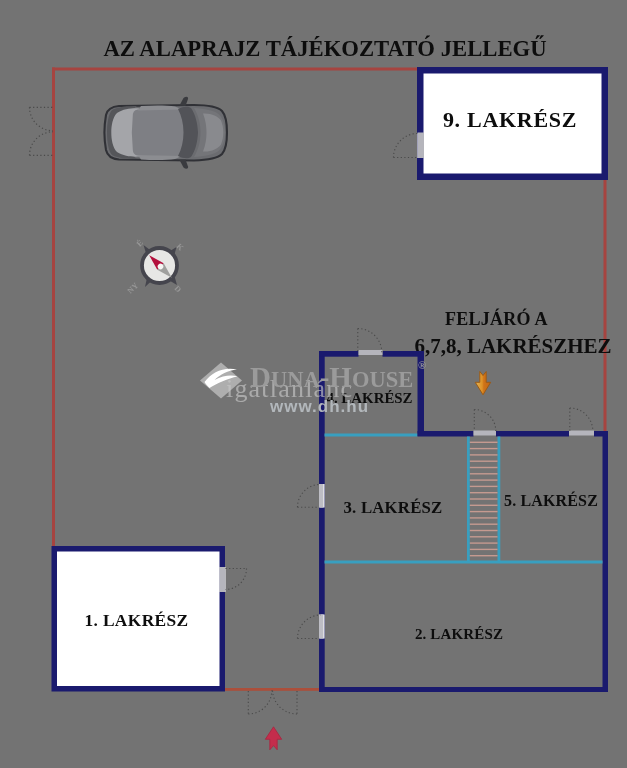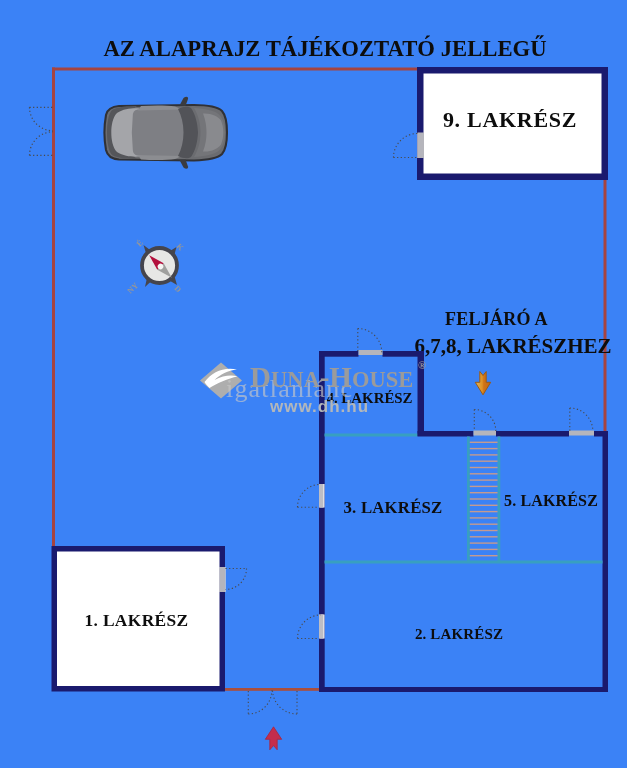--- a/index.html
+++ b/index.html
@@ -1,16 +1,16 @@
 <!DOCTYPE html>
 <html><head>
 <meta charset="utf-8">
 <style>
   html,body{margin:0;padding:0;background:#ffffff;}
-  #page{position:relative;width:627px;height:768px;background:#3b82f6;overflow:hidden;}
+  #page{position:relative;width:627px;height:768px;background:#737373;overflow:hidden;}
   svg text{font-family:"Liberation Serif", serif;font-weight:bold;fill:#0d0d0d;}
 </style>
 </head>
 <body>
 <div id="page">
 <svg width="627" height="768" viewBox="0 0 627 768">
 <defs>
   <linearGradient id="orangeG" x1="0" y1="0" x2="1" y2="0">
     <stop offset="0" stop-color="#e2b75a"></stop>
     <stop offset="0.45" stop-color="#dd9025"></stop>

